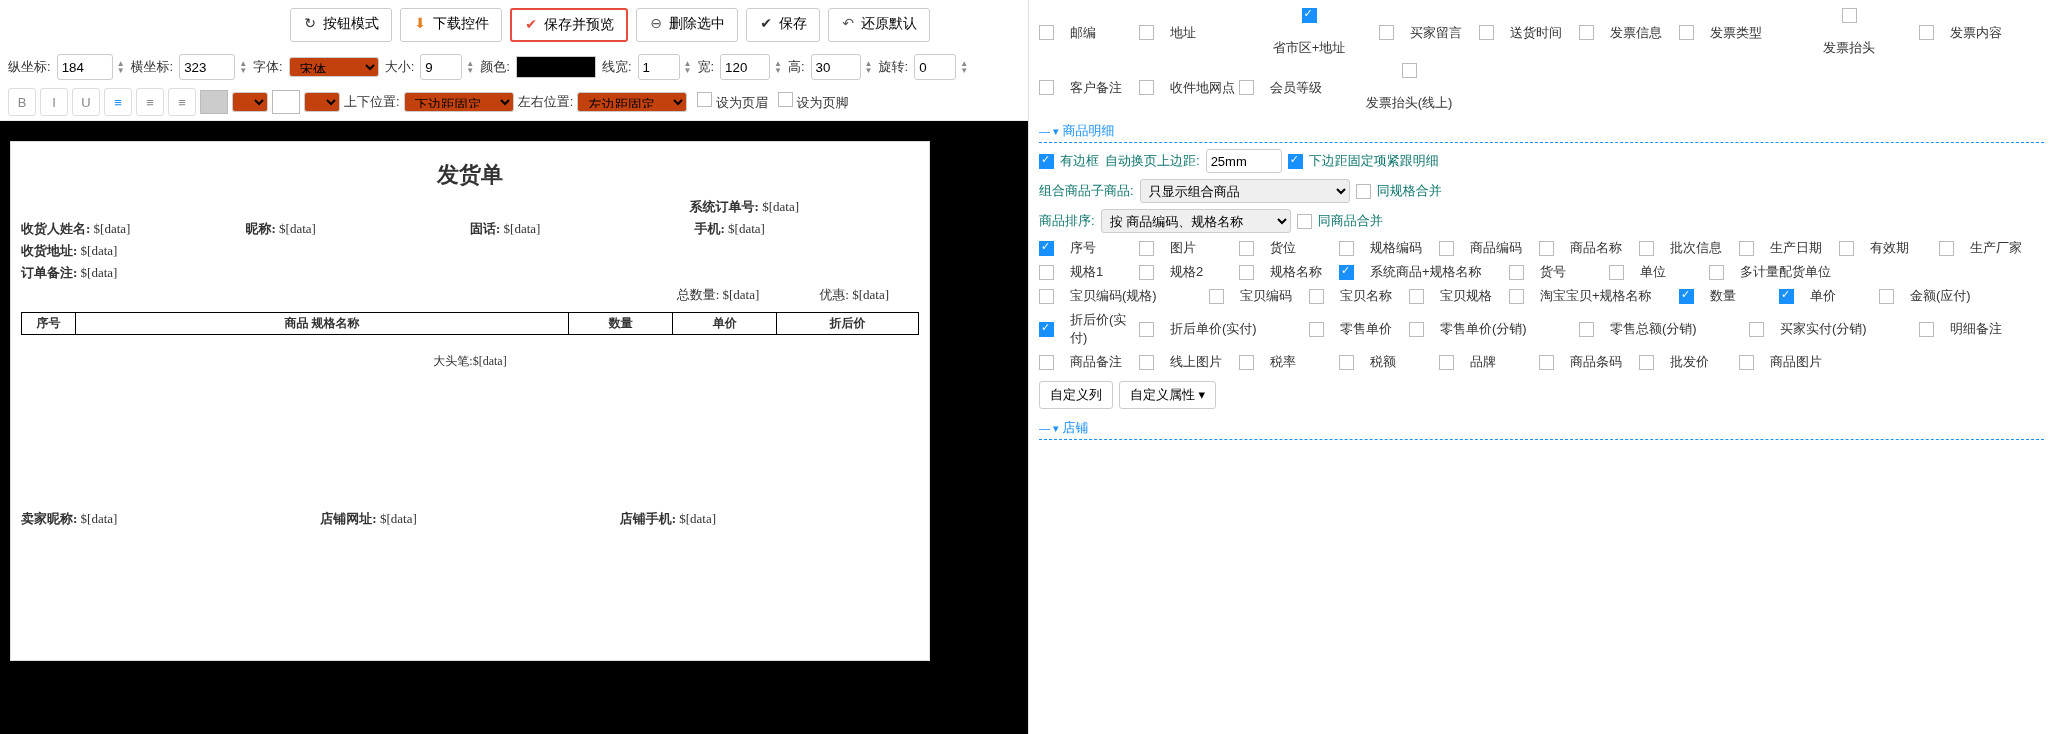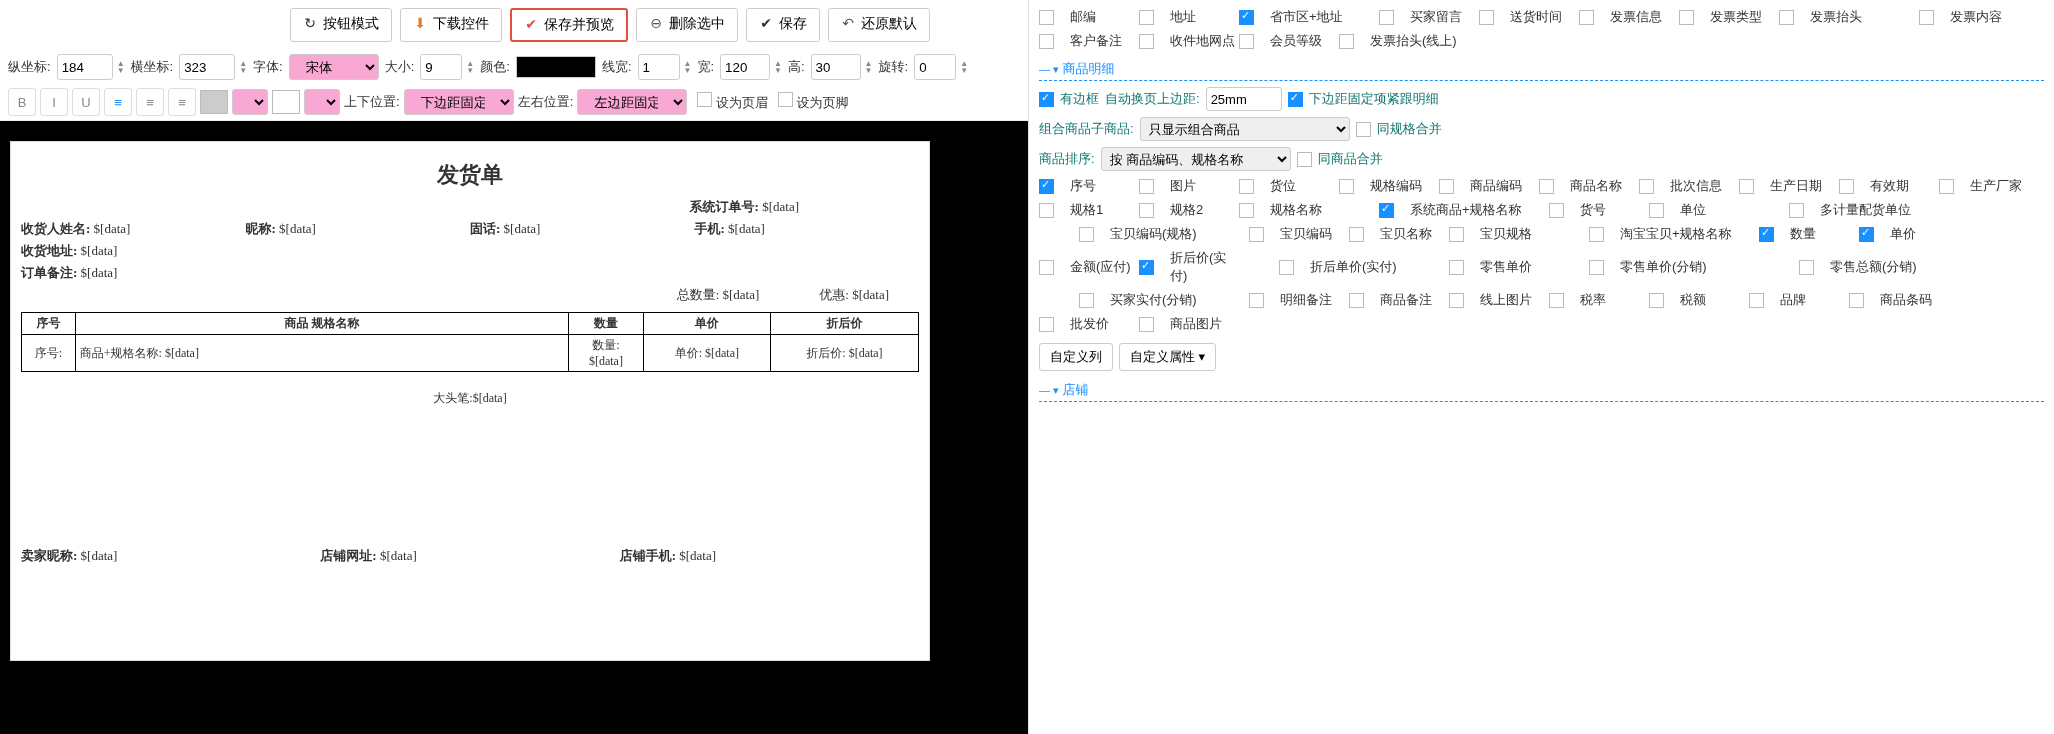--- a/index.html
+++ b/index.html
@@ -16,21 +16,21 @@
 .icon-download::before { content: "⬇"; color: #e67e22; }
 .icon-check::before { content: "✔"; color: #e74c3c; }
 .icon-minus::before { content: "⊖"; color: #555; }
 .icon-save::before { content: "✔"; color: #333; }
 .icon-revert::before { content: "↶"; color: #555; }
 
 
 .toolbar-row2 { display: flex; align-items: center; gap: 6px; padding: 4px 8px; font-size: 13px; }
 .toolbar-row2 label { white-space: nowrap; }
 .num-input { border: 1px solid #ccc; border-radius: 3px; padding: 3px 4px; width: 56px; height: 26px; }
-.sel-input { border: 1px solid #ccc; border-radius: 3px; padding: 3px 12px; height: 26px; background: #f9a8d4; }
+.sel-input { border: 1px solid #ccc; border-radius: 3px; padding: 3px 6px; height: 20px; background: #c2410c; }
 .color-swatch { border: 1px solid #ccc; width: 80px; height: 22px; background: #000; display: inline-block; }
 
 
 .toolbar-row3 { display: flex; align-items: center; gap: 4px; padding: 4px 8px; border-bottom: 1px solid #eee; }
 .fmt-btn { width: 28px; height: 28px; border: 1px solid #ddd; background: #fff; border-radius: 3px; cursor: pointer; font-size: 13px; color: #888; display: inline-flex; align-items: center; justify-content: center; }
 .color-block { width: 28px; height: 24px; background: #ccc; border: 1px solid #bbb; display: inline-block; }
 .color-block.blank { background: #fff; }
 .chk { margin-left: 6px; }
 
 
@@ -45,22 +45,22 @@
 .doc-table { width: 100%; border-collapse: collapse; margin-top: 8px; font-size: 12px; }
 .doc-table th, .doc-table td { border: 1px solid #000; padding: 2px 4px; text-align: center; }
 .doc-table th.wide { width: 55%; }
 .doc-table th.narrow { width: 6%; }
 
 
 .rp-section-hdr { color: #1890ff; font-size: 13px; margin: 10px 0 6px; display: flex; align-items: center; gap: 4px; border-bottom: 1px dashed #1890ff; padding-bottom: 2px; }
 .rp-section-hdr::before { content: "— ▾"; color: #1890ff; font-size: 11px; }
 .chk-grid { display: flex; flex-wrap: wrap; gap: 6px 0; }
 .chk-item { width: 100px; display: inline-flex; align-items: center; gap: 16px; font-size: 13px; }
-.chk-item.wide { width: 140px; }
-.chk-item.wider { width: 170px; margin-left: 40px; }
+.chk-item.wide { width: 140px; flex-direction: column; }
+.chk-item.wider { width: 170px; }
 .chk-box { width: 15px; height: 15px; border: 1px solid #bbb; display: inline-block; flex-shrink: 0; }
 .chk-box.checked { background: #1890ff; border-color: #1890ff; position: relative; }
 .chk-box.checked::after { content: "✓"; color: #fff; font-size: 11px; position: absolute; top: -2px; left: 1px; }
 .orange-lbl { color: #0f766e; font-weight: 500; }
 .rp-inline { display: flex; align-items: center; gap: 6px; margin: 6px 0; flex-wrap: wrap; }
 .rp-inline input, .rp-inline select { border: 1px solid #ccc; border-radius: 3px; padding: 2px 4px; height: 24px; font-size: 13px; }
 .btn-sm { border: 1px solid #ccc; background: #fff; border-radius: 3px; padding: 4px 10px; cursor: pointer; font-size: 13px; }
 .spinner { display: inline-flex; flex-direction: column; font-size: 8px; line-height: 7px; color: #888; margin-left: -2px; }
 </style>
 </head>
@@ -166,27 +166,20 @@
       </div>
       <table class="doc-table">
         <tbody>
             <tr>
           <th class="narrow">序号</th>
           <th class="wide">商品 规格名称</th>
           <th>数量</th>
           <th>单价</th>
           <th>折后价</th>
         </tr>
-        <tr>
-          <td><span>序号:</span></td>
-          <td style="text-align:left"><span>商品+规格名称:</span> <span class="placeholder">$[data]</span></td>
-          <td><span>数量:</span><br><span class="placeholder">$[data]</span></td>
-          <td><span>单价:</span> <span class="placeholder">$[data]</span></td>
-          <td><span>折后价:</span> <span class="placeholder">$[data]</span></td>
-        </tr>
       </tbody>
         </table>
       <div style="text-align:center;margin-top:18px;font-size:12px"><span>大头笔:</span><span class="placeholder">$[data]</span></div>
       <div class="doc-row" style="margin-top:140px">
         <span class="cell"><b>卖家昵称:</b> <span class="placeholder">$[data]</span></span>
         <span class="cell"><b>店铺网址:</b> <span class="placeholder">$[data]</span></span>
         <span class="cell"><b>店铺手机:</b> <span class="placeholder">$[data]</span></span>
       </div>
     </div>
   </div>

